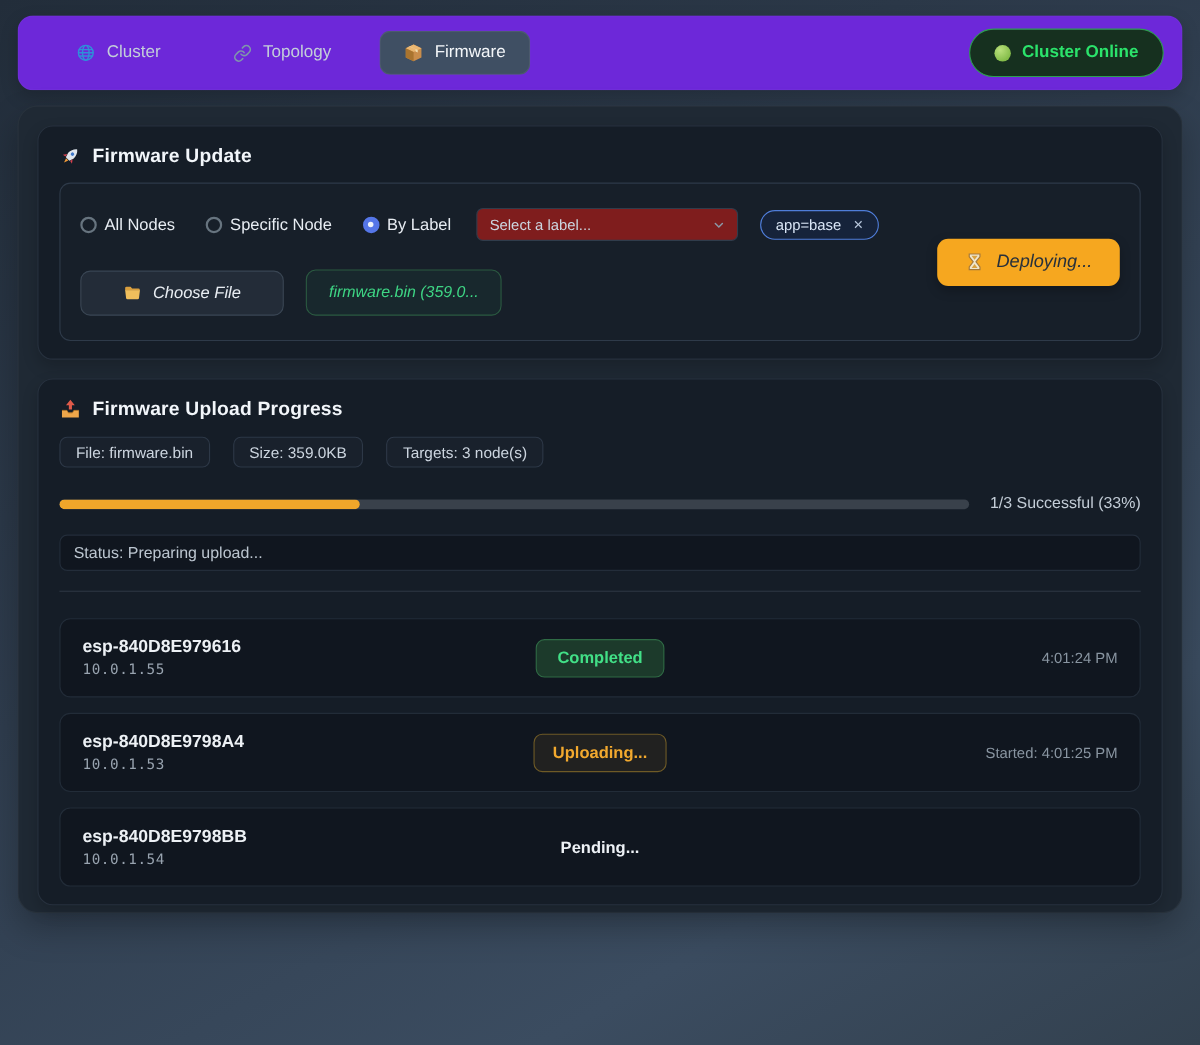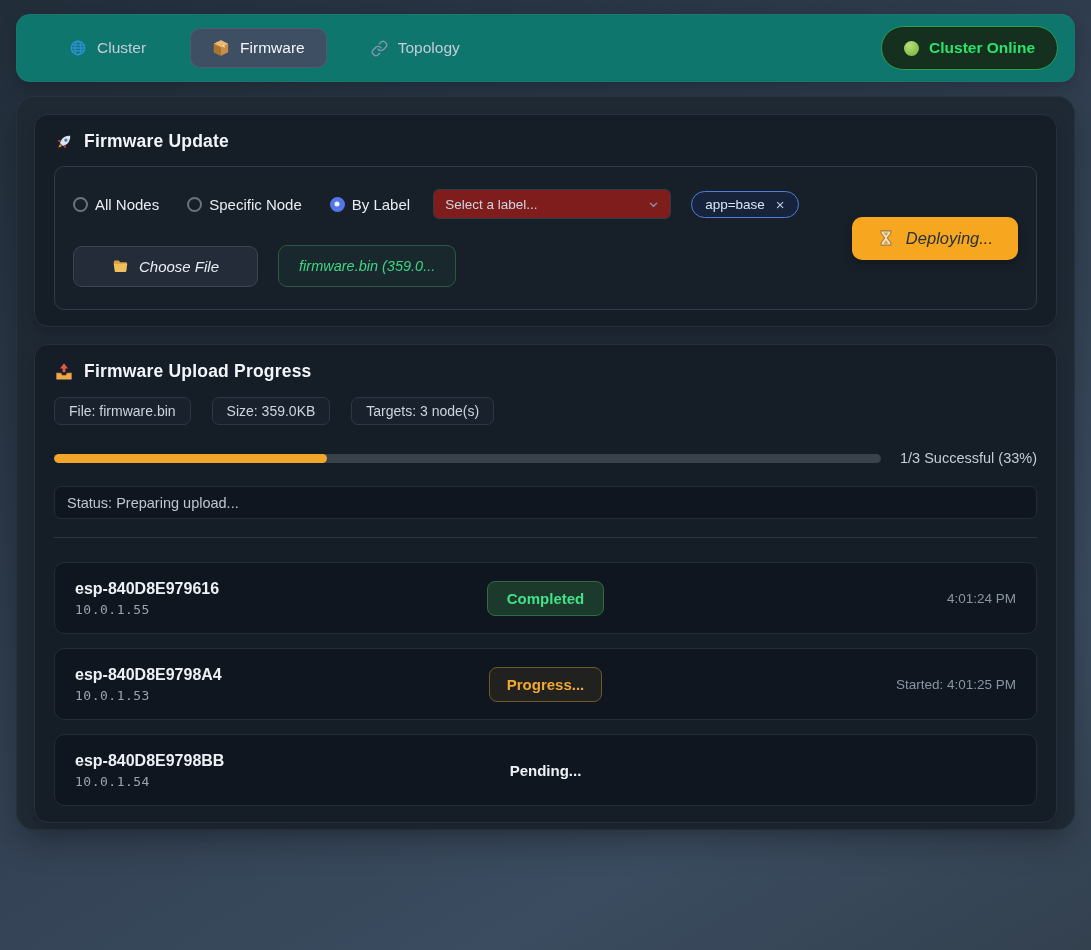--- a/index.html
+++ b/index.html
@@ -5,21 +5,21 @@
   * { margin:0; padding:0; box-sizing:border-box; }
   html,body { width:1091px; height:950px; overflow:hidden; }
   body {
     font-family:"Liberation Sans","DejaVu Sans",sans-serif;
     background:linear-gradient(150deg,#222d3a 0%,#2b3848 30%,#3b4c60 78%,#33414f 100%);
     -webkit-font-smoothing:antialiased;
     color:#eef2f6;
   }
   .navbar {
     position:absolute; left:16px; top:14px; width:1059px; height:68px;
-    background:#0f766e; border-radius:14px; border:1px solid rgba(255,255,255,0.03);
+    background:#6d28d9; border-radius:14px; border:1px solid rgba(255,255,255,0.03);
     display:flex; align-items:center; padding:0 16px;
     box-shadow:0 6px 16px rgba(0,0,0,0.18);
   }
   .nav-tabs { display:flex; align-items:center; gap:22px; margin-left:14px; }
   .nav-tab {
     display:flex; align-items:center; gap:10px; padding:11px 22px; border-radius:10px;
     font-size:15.5px; color:#c3ced9; cursor:pointer;
   }
   .nav-tab.active {
     background:#3f4f63; color:#f3f6f9; border:1px solid rgba(255,255,255,0.07);
@@ -136,39 +136,39 @@
     <div class="nav-tab">
       <span class="icon">
         <svg width="18" height="18" viewBox="0 0 24 24" fill="none" stroke="#2f90d9" stroke-width="1.7">
           <circle cx="12" cy="12" r="9"></circle>
             <ellipse cx="12" cy="12" rx="4" ry="9"></ellipse>
           <path d="M3.5 8.2h17M3.5 15.8h17M3 12h18"></path>
         </svg>
       </span>
       <span>Cluster</span>
     </div>
+    <div class="nav-tab">
+      <span class="icon">
+        <svg width="17" height="17" viewBox="0 0 24 24" fill="none" stroke="#7f95ac" stroke-width="2.1" stroke-linecap="round">
+          <path d="M10 13a5 5 0 0 0 7.54.54l3-3a5 5 0 0 0-7.07-7.07l-1.72 1.71"></path>
+          <path d="M14 11a5 5 0 0 0-7.54-.54l-3 3a5 5 0 0 0 7.07 7.07l1.71-1.71"></path>
+        </svg>
+      </span>
+      <span>Topology</span>
+    </div>
     <div class="nav-tab active">
       <span class="icon">
         <svg width="18" height="18" viewBox="0 0 24 24">
           <path d="M12 1.8 21.5 6.4v11.2L12 22.2 2.5 17.6V6.4Z" fill="#c98d4b"></path>
           <path d="M12 1.8 21.5 6.4 12 11 2.5 6.4Z" fill="#eab671"></path>
           <path d="M12 11v11.2L2.5 17.6V6.4Z" fill="#a9742f"></path>
           <path d="M7.4 4 17 8.6v3l-2.7-1.3v-2.9L4.8 3.6Z" fill="#efdcae"></path>
         </svg>
       </span>
       <span>Firmware</span>
-    </div>
-    <div class="nav-tab">
-      <span class="icon">
-        <svg width="17" height="17" viewBox="0 0 24 24" fill="none" stroke="#7f95ac" stroke-width="2.1" stroke-linecap="round">
-          <path d="M10 13a5 5 0 0 0 7.54.54l3-3a5 5 0 0 0-7.07-7.07l-1.72 1.71"></path>
-          <path d="M14 11a5 5 0 0 0-7.54-.54l-3 3a5 5 0 0 0 7.07 7.07l1.71-1.71"></path>
-        </svg>
-      </span>
-      <span>Topology</span>
     </div>
   </div>
   <div class="status-pill">
     <span class="green-dot"></span>
     <span>Cluster Online</span>
   </div>
 </div>
 
 <div class="main">
 
@@ -281,21 +281,21 @@
           <div class="node-ip">10.0.1.55</div>
         </div>
         <div class="node-status st-completed">Completed</div>
         <div class="node-time">4:01:24 PM</div>
       </div>
       <div class="node-row">
         <div>
           <div class="node-name">esp-840D8E9798A4</div>
           <div class="node-ip">10.0.1.53</div>
         </div>
-        <div class="node-status st-uploading">Progress...</div>
+        <div class="node-status st-uploading">Uploading...</div>
         <div class="node-time">Started: 4:01:25 PM</div>
       </div>
       <div class="node-row">
         <div>
           <div class="node-name">esp-840D8E9798BB</div>
           <div class="node-ip">10.0.1.54</div>
         </div>
         <div class="node-status st-pending">Pending...</div>
         <div class="node-time"></div>
       </div>

